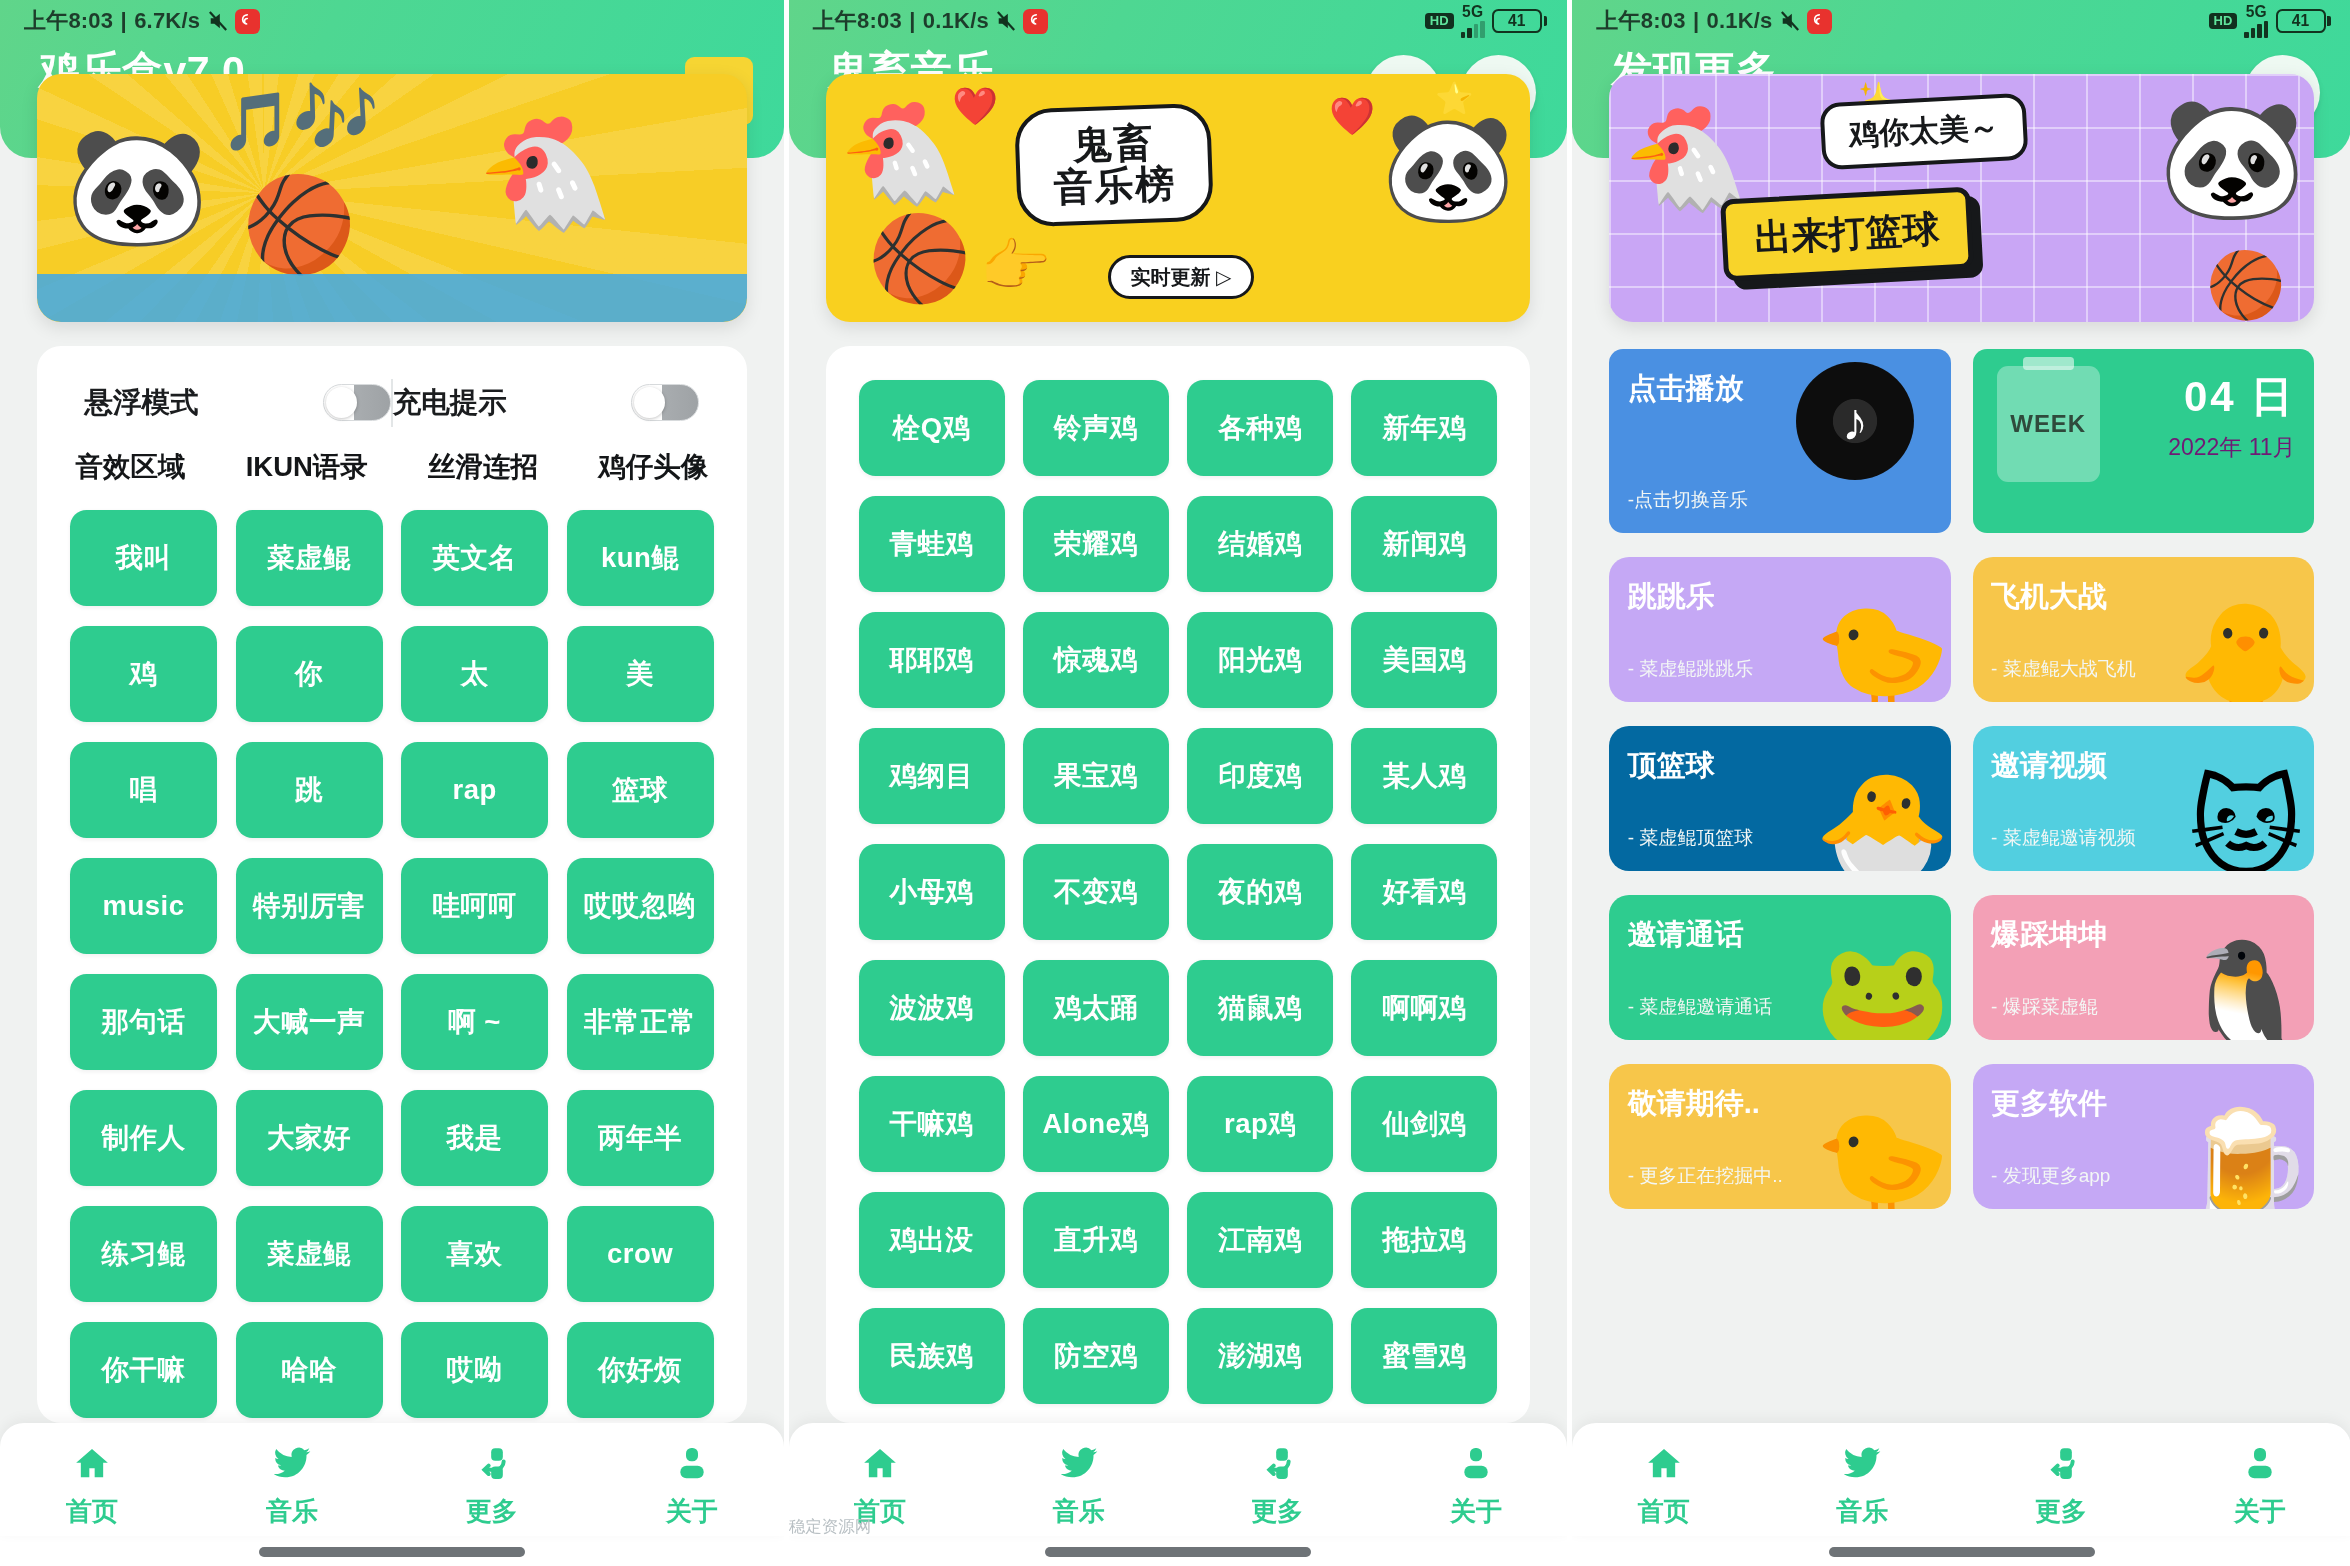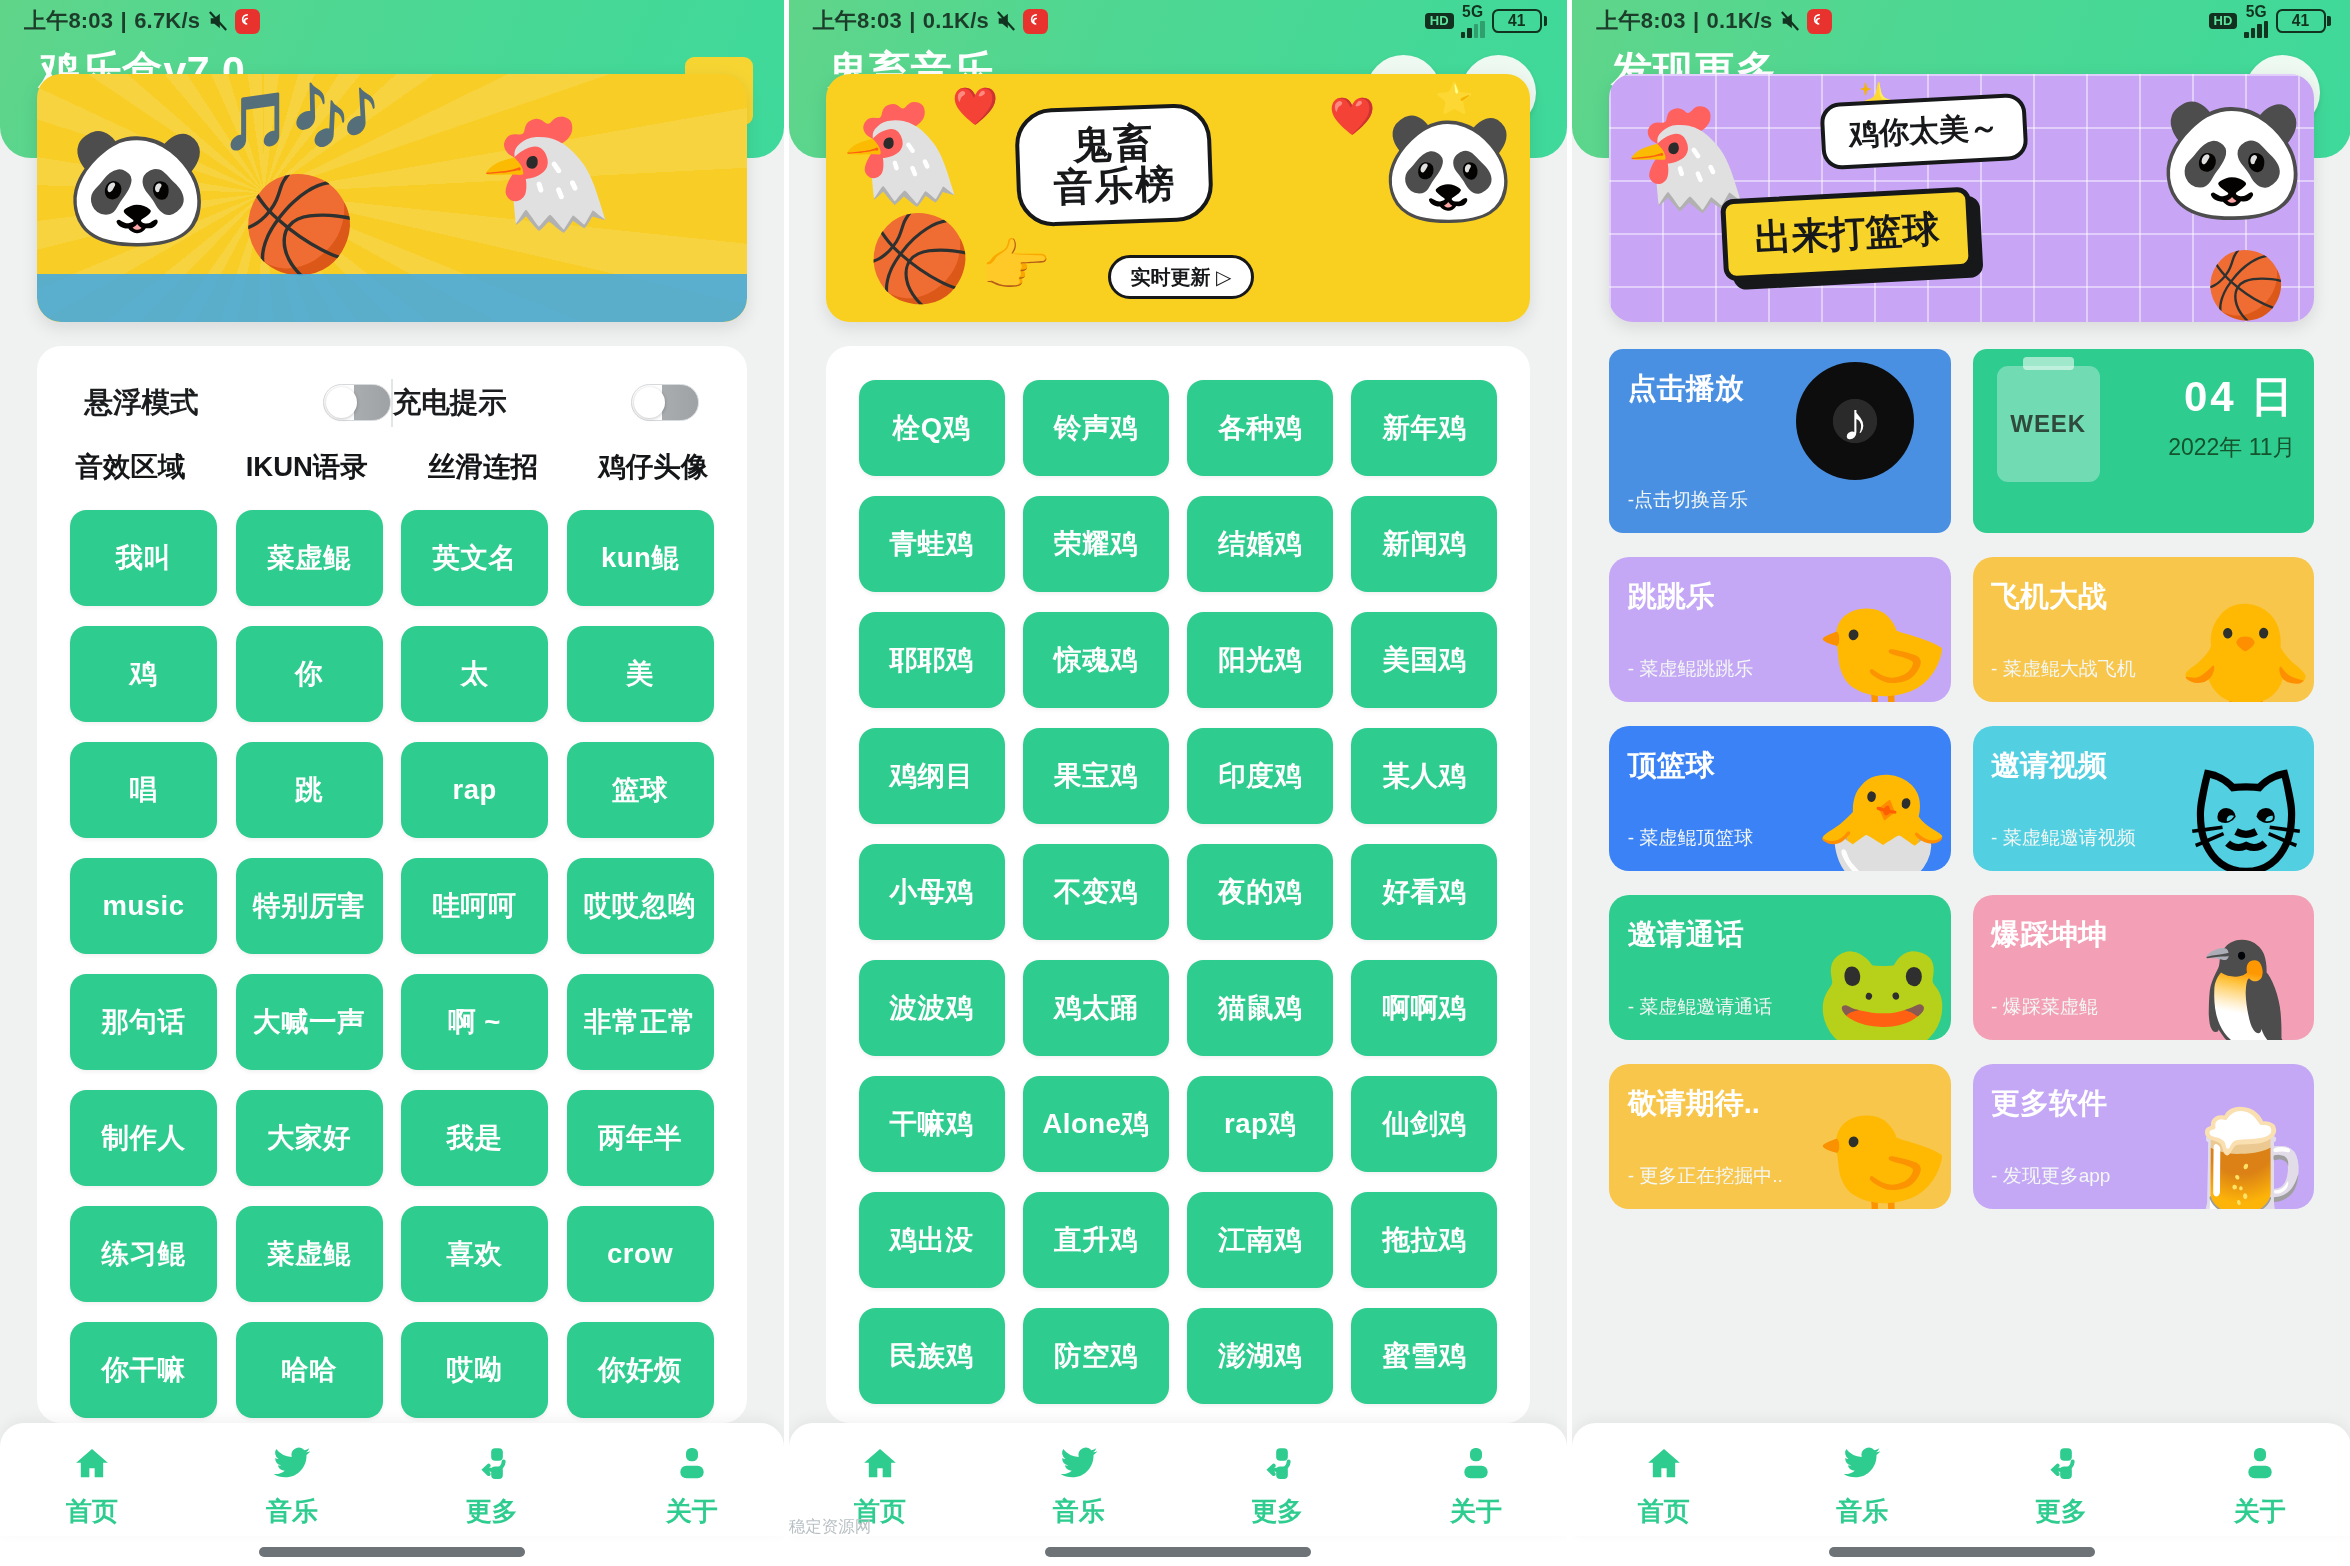--- a/index.html
+++ b/index.html
@@ -192,21 +192,21 @@
     border-radius: 11px; background: rgba(255,255,255,.32);
     display:flex; align-items:center; justify-content:center;
     color: #2f4a3c; font-size: 24px; font-weight: 800; letter-spacing: 0.9px;
     z-index: 2;
   }
   .cal-ico:before{
     content:""; position:absolute; top:-8.3px; left:26px; width:51px;height:13px;
     border-radius:3.7px; background:rgba(255,255,255,.55);
   }
   .date-big { font-size: 42px; font-weight: 700; color: #ffffff; letter-spacing: 2.8px; }
-  .date-sm { font-size: 23px; font-weight: 500; color: #14532d; margin-top: 7.3px;}
+  .date-sm { font-size: 23px; font-weight: 500; color: #701a75; margin-top: 7.3px;}
   .vinyl {
     position: absolute; right: 37px; top: 13px; width: 118px; height: 118px;
     border-radius: 50%; background: radial-gradient(circle at 50% 50%, #2a2a2a 0 26%, #0d0d0d 27% 100%);
     display:flex;align-items:center;justify-content:center; z-index:1;
   }
   .vinyl .note { font-size: 53px; color:#fff; line-height:1; }
 
   
   .nav {
     flex: 0 0 auto; background: #ffffff;
@@ -627,21 +627,21 @@
         </div>
 
         <div class="card" style="background:#f7c64a;">
           <div class="ct">飞机大战</div>
           <div class="cs">- 菜虚鲲大战飞机</div>
           <div class="art">
               <span class="big">🐥</span>
             </div>
         </div>
 
-        <div class="card" style="background:#3b82f6;">
+        <div class="card" style="background:#0369a1;">
           <div class="ct">顶篮球</div>
           <div class="cs">- 菜虚鲲顶篮球</div>
           <div class="art">
               <span class="big">🐣</span>
             </div>
         </div>
 
         <div class="card" style="background:#52cfe0;">
           <div class="ct">邀请视频</div>
           <div class="cs">- 菜虚鲲邀请视频</div>

